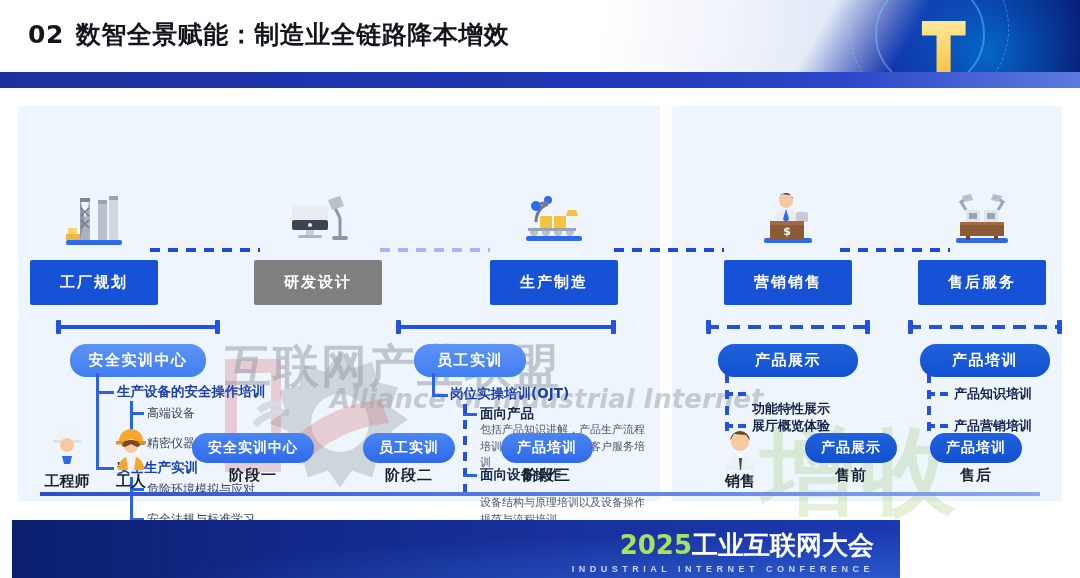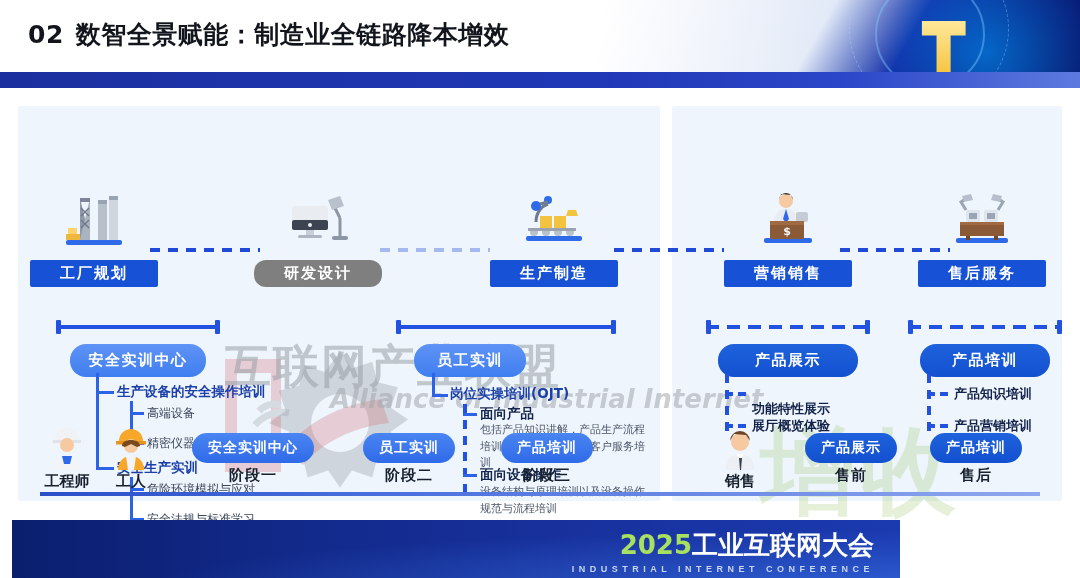--- a/index.html
+++ b/index.html
@@ -93,26 +93,26 @@
   }
 
   
   .stage-col { position:absolute; top:100px; }
   .stage-icon {
     position:absolute; top:0; left:50%; transform:translateX(-50%);
     width:72px; height:62px;
   }
   .stage-label {
     position:absolute; top:72px; left:50%; transform:translateX(-50%);
-    min-width:128px; padding:4px 12px; text-align:center;
+    min-width:128px; padding:13px 12px; text-align:center;
     color:#fff; font-size:15px; font-weight:bold; letter-spacing:2px;
     background:#1651d6; border-radius:2px; white-space:nowrap;
     font-family:"DejaVu Sans","Liberation Sans",sans-serif;
   }
-  .stage-label.gray { background:#7f7f7f;border-radius:12px; }
+  .stage-label.gray { background:#7f7f7f; }
 
   .dash-link {
     position:absolute; top:160px; height:4px;
     background:repeating-linear-gradient(90deg,#1f49d6 0 10px,transparent 10px 18px);
   }
   .dash-link.fade {
     background:repeating-linear-gradient(90deg,rgba(31,73,214,.35) 0 10px,transparent 10px 18px);
   }
 
   
@@ -390,21 +390,21 @@
     <div class="h-tick" style="left:432px; top:306px; width:16px;"></div>
     <div class="node-strong blue" style="left:450px; top:297px;">岗位实操培训(OJT)</div>
 
     <div class="v-line dashed" style="left:463px; top:316px; height:94px;"></div>
     <div class="h-tick" style="left:463px; top:325px; width:14px;"></div>
     <div class="node-strong" style="left:480px; top:317px;">面向产品</div>
     <div class="node-desc" style="left:480px; top:334px; width:172px;">包括产品知识讲解，产品生产流程培训，产品应用场景与客户服务培训</div>
 
     <div class="h-tick" style="left:463px; top:386px; width:14px;"></div>
     <div class="node-strong" style="left:480px; top:378px;">面向设备操作</div>
-    <div class="node-desc" style="left:480px; top:395px; width:172px;font-family:Liberation Serif, serif;">设备结构与原理培训以及设备操作规范与流程培训</div>
+    <div class="node-desc" style="left:480px; top:407px; width:172px;">设备结构与原理培训以及设备操作规范与流程培训</div>
   </div>
 
   <div class="bracket" style="left:706px; top:232px; width:164px;">
     <div class="bar dashed"></div>
       <div class="cap l"></div>
       <div class="cap r"></div>
   </div>
   <div class="grp-head dark" style="left:718px; top:256px; width:140px;">产品展示</div>
 
   <div class="tree">

